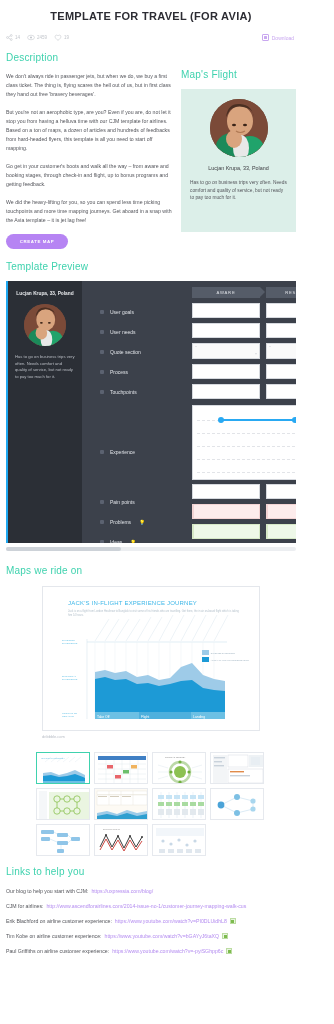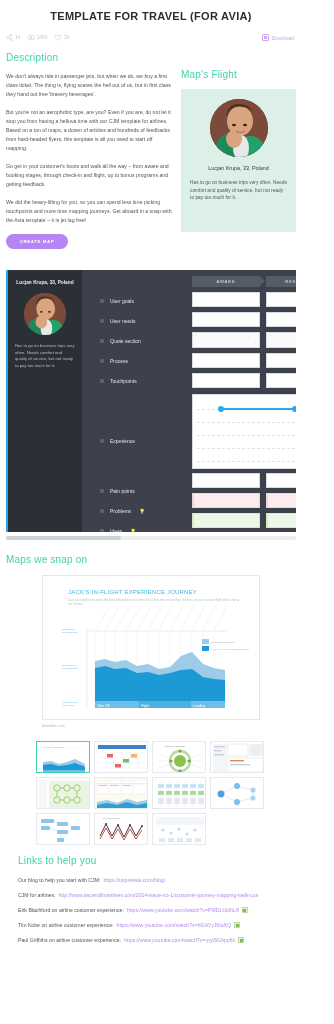--- a/index.html
+++ b/index.html
@@ -202,21 +202,21 @@
     display: flex; flex-wrap: wrap; gap: 4px;
   }
   .thumb {
     width: 54px; height: 32px; background: #fff; border: 1px solid #e6e9ee;
     overflow: hidden; position: relative;
   }
   .thumb.sel { border: 1.5px solid #3fd2ae; }
   .thumb-row2 { justify-content: center; }
 
   
-  .links-wrap { padding: 10px 6px 0 18px; }
+  .links-wrap { padding: 10px 6px 0 6px; }
   .links-list { margin-top: 11px; }
   .link-row {
     font-size: 5.2px; color: #55565c; margin-bottom: 9px;
     white-space: nowrap; overflow: hidden; display: flex; align-items: center; gap: 3px;
   }
   .link-row a { color: #b48cf0; text-decoration: none; }
   .yt {
     display: inline-flex; width: 6px; height: 6px; background: #e8f5e0;
     border: 1px solid #bcdca2; align-items: center; justify-content: center; flex-shrink: 0;
   }
@@ -293,20 +293,21 @@
             <path d="M26 32 Q30 35 35 32" stroke="#b07a55" stroke-width="1.2" fill="none"></path>
           </svg>
         </div>
         <div class="persona-name">Lucjan Krupa, 33, Poland</div>
         <div class="persona-desc">Has to go on business trips very often. Needs comfort and quality of service, but not ready to pay too much for it.</div>
       </div>
     </div>
   </div>
 
   <div class="preview-wrap">
+    <div class="h2">Template Preview</div>
     <div class="preview">
 
       <div class="pv-persona">
         <div class="pv-persona-name">Lucjan Krupa, 33, Poland</div>
         <div class="pv-photo">
           <svg width="42" height="42" viewBox="0 0 58 58">
             <rect width="58" height="58" fill="#7b4a38"></rect>
             <ellipse cx="30" cy="22" rx="13" ry="15" fill="#d9a47e"></ellipse>
             <path d="M16 18 Q18 4 30 5 Q43 6 44 20 Q44 11 37 9 Q27 5 20 11 Z" fill="#4a2f22"></path>
             <ellipse cx="22" cy="48" rx="16" ry="14" fill="#1b8a5a"></ellipse>
@@ -409,21 +410,21 @@
         <div class="cell idea" style="left:80px;top:243px;width:68px;height:15px"></div>
 
       </div>
     </div>
     <div class="pv-scroll">
         <i></i>
       </div>
   </div>
 
   <div class="maps-wrap">
-    <div class="h2">Maps we snap on</div>
+    <div class="h2">Maps we ride on</div>
 
     <div class="big-map">
       <div class="bm-title">JACK'S IN-FLIGHT EXPERIENCE JOURNEY</div>
       <div class="bm-sub">Jack is on a flight from London Heathrow to Bangkok to visit some of his friends who are travelling. Get there, the in air on-board flight which is taking him 14 hours.</div>
 
       <div class="bm-axis" style="top:52px">EXPECTED
 EXPERIENCE</div>
       <div class="bm-axis" style="top:88px">EMOTIONAL
 EXPERIENCE</div>
       <div class="bm-axis" style="top:125px">POSITIVE

